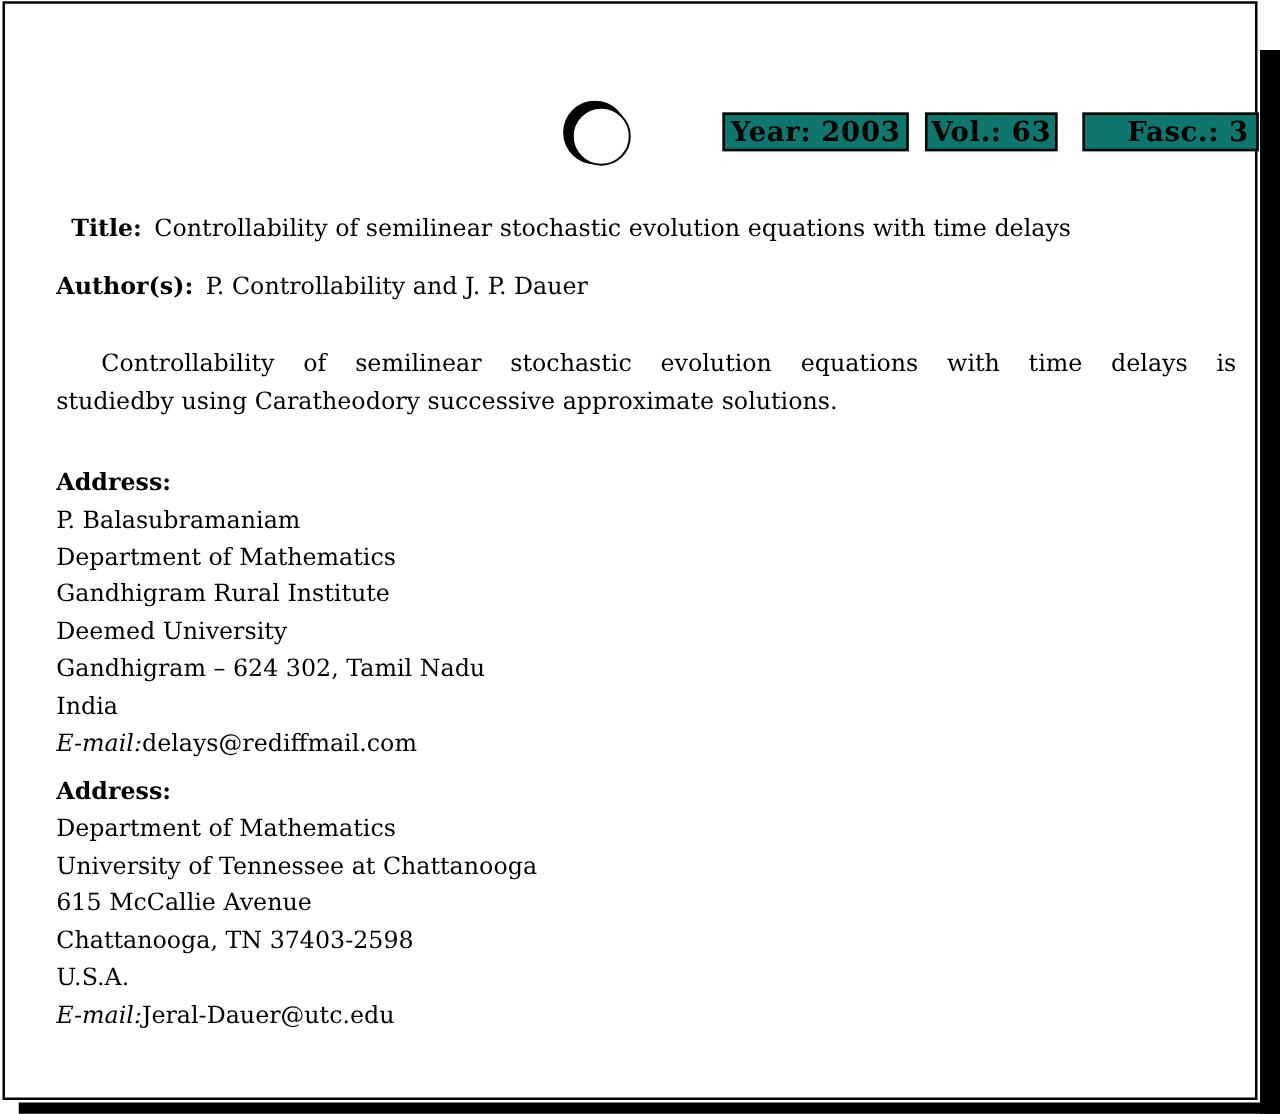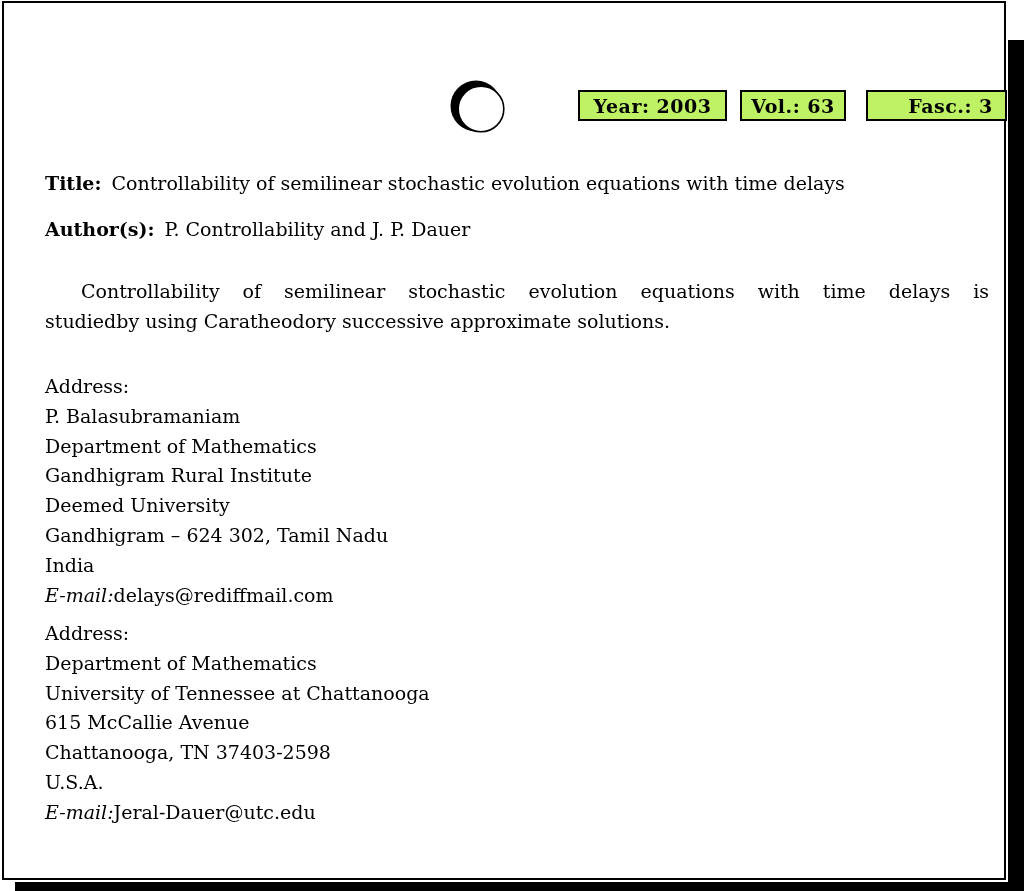--- a/index.html
+++ b/index.html
@@ -48,44 +48,44 @@
     left: 446px;
     top: 76px;
     width: 56px;
     height: 57px;
   }
   .meta-box {
     position: absolute;
     top: 87px;
     height: 27px;
     border: 2px solid #000000;
-    background: #bef264;
+    background: #0f766e;
     display: flex;
     align-items: center;
     justify-content: center;
     font-weight: bold;
-    font-size: 19px;
+    font-size: 22px;
     white-space: nowrap;
     letter-spacing: 0.5px;
   }
   .box-year { left: 574px; width: 145px; }
   .box-vol  { left: 736px; width: 102px; }
   .box-fasc { left: 862px; width: 109px; padding-left: 28px; }
 
   .textline {
     position: absolute;
     left: 41px;
     width: 944px;
     font-size: 19px;
     line-height: 30px;
     white-space: nowrap;
   }
   .lbl { font-weight: bold; margin-right: 10px; }
 
-  .title-line  { top: 165px; }
+  .title-line  { top: 165px; margin-left: 12px; }
   .author-line { top: 211px; }
 
   .abstract {
     position: absolute;
     left: 41px;
     top: 273px;
     width: 944px;
     font-size: 19px;
     line-height: 30px;
   }
@@ -98,21 +98,21 @@
 
   .address-block {
     position: absolute;
     left: 41px;
     width: 944px;
     font-size: 19px;
     line-height: 29.8px;
   }
   .addr-1 { top: 369px; }
   .addr-2 { top: 616px; }
-  .address-heading { font-weight: normal; }
+  .address-heading { font-weight: bold; }
   .email-label {
     font-style: italic;
   }
 </style>
 </head>
 <body>
 
 <div class="shadow-right"></div>
 <div class="shadow-bottom"></div>
 

